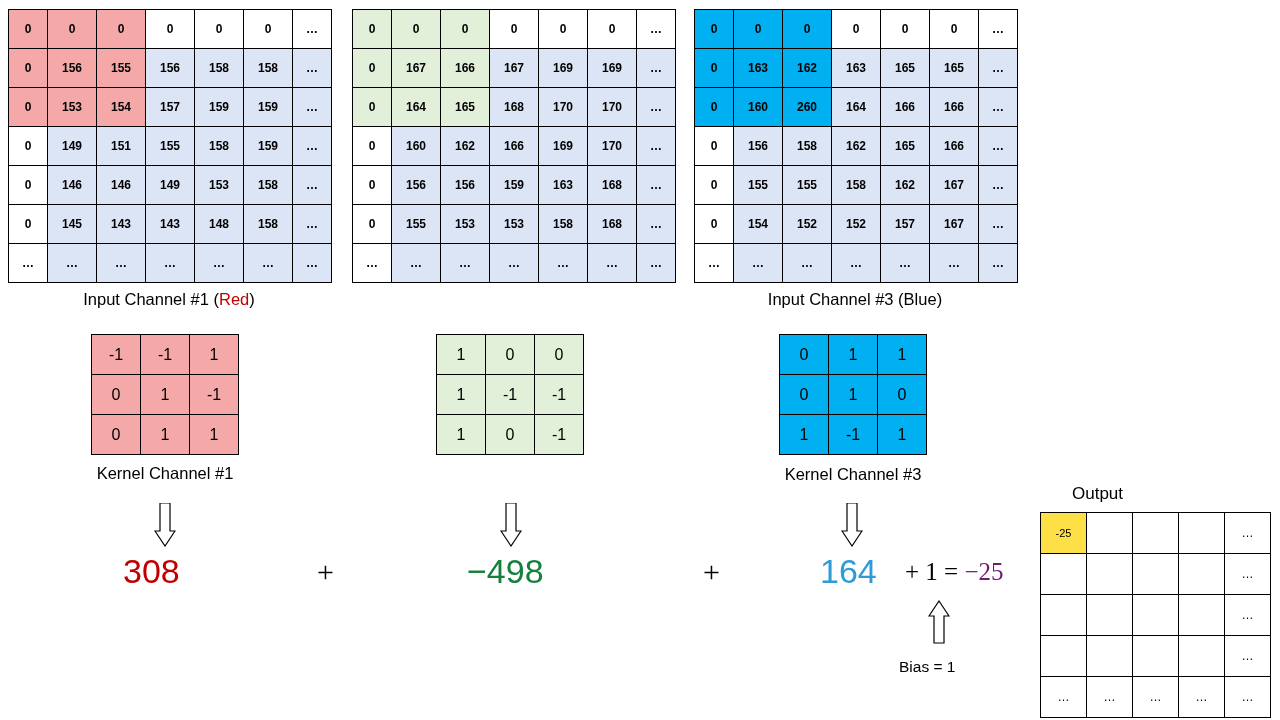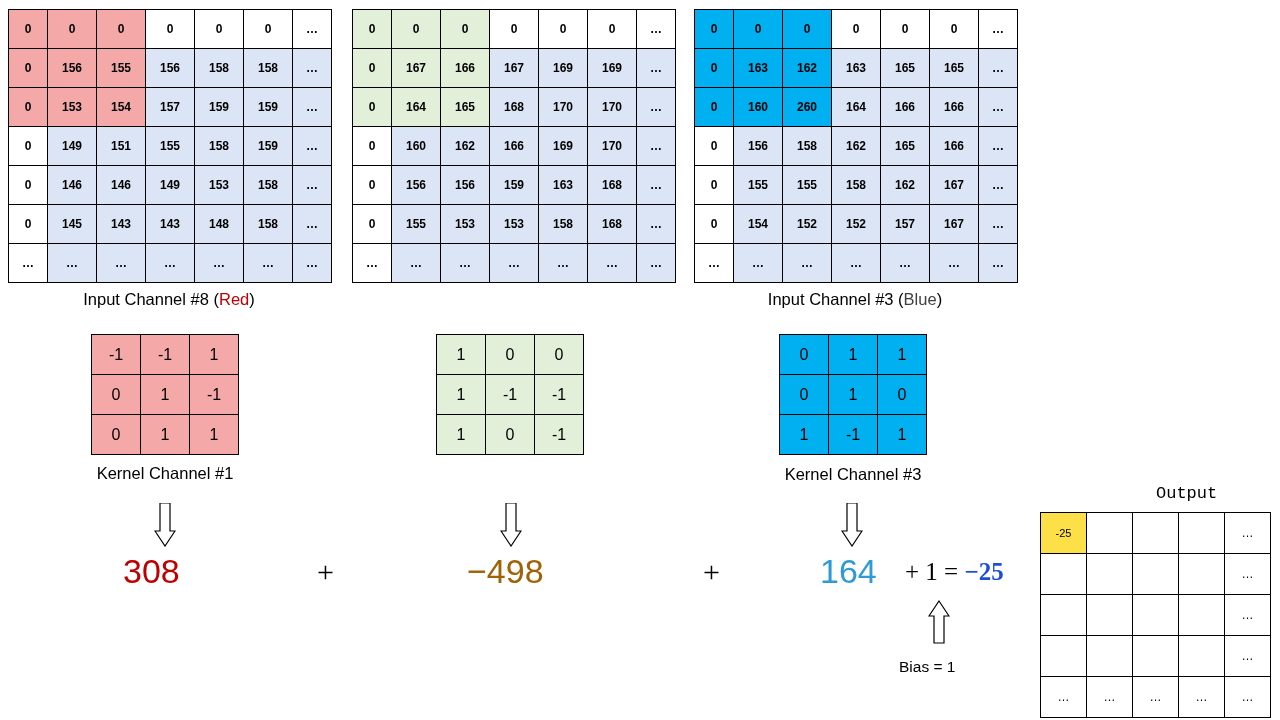--- a/index.html
+++ b/index.html
@@ -49,21 +49,21 @@
   .f-white { background: #ffffff; }
 
   .caption {
     position: absolute;
     font-size: 16.5px;
     text-align: center;
     white-space: nowrap;
   }
   .c-red   { color: #c00000; }
   .c-green { color: #548235; }
-  .c-blue  { color: #404040; }
+  .c-blue  { color: #000000; }
 
   
   .matrix.kern td {
     width: 48px;
     height: 39px;
     font-size: 16px;
     font-weight: normal;
   }
   .matrix.kern.k1 td { background: #f4a9a8; }
   .matrix.kern.k2 td { background: #e2efd9; }
@@ -82,35 +82,35 @@
   }
 
   
   .sum {
     position: absolute;
     font-family: Liberation Sans, sans-serif;
     font-size: 34px;
     white-space: nowrap;
   }
   .sum-red   { color: #c00000; }
-  .sum-green { color: #a16207; }
+  .sum-green { color: #15803d; }
   .sum-blue  { color: #2e9bd6; }
   .plus {
     position: absolute;
     font-family: "Liberation Serif", serif;
     font-size: 30px;
     color: #000;
   }
   .tail {
     position: absolute;
     font-family: "Liberation Serif", serif;
     font-size: 25px;
     white-space: nowrap;
   }
-  .tail .res { color: #1d4ed8; font-weight: bold; }
+  .tail .res { color: #701a75; }
 
   .bias-label {
     position: absolute;
     font-size: 15.5px;
     white-space: nowrap;
   }
 
   
   .out-title {
     position: absolute;
@@ -195,21 +195,21 @@
       <td class="f-lav ell">…</td>
       <td class="f-lav ell">…</td>
       <td class="f-lav ell">…</td>
       <td class="f-lav ell">…</td>
       <td class="f-lav ell">…</td>
       <td class="f-lav ell narrow">…</td>
     </tr>
   </tbody>
     </table>
   <div class="caption" style="left:8px; top:290px; width:322px;">
-    <span>Input Channel #8 (</span><span class="c-red">Red</span><span>)</span>
+    <span>Input Channel #1 (</span><span class="c-red">Red</span><span>)</span>
   </div>
 
   <table class="matrix inp" style="left:352px; top:9px;">
     <tbody>
         <tr>
       <td class="narrow f-green">0</td>
       <td class="f-green">0</td>
       <td class="f-green">0</td>
       <td class="f-white">0</td>
       <td class="f-white">0</td>
@@ -423,21 +423,21 @@
   <div class="sum sum-blue" style="left:820px; top:552px;">164</div>
   <div class="tail" style="left:905px; top:558px;">
     <span>+ 1 = </span><span class="res">−25</span>
   </div>
 
   <svg class="arrow-up" style="left:928px; top:600px;" viewBox="0 0 22 44">
     <polygon points="11,1 21,16 16,16 16,43 6,43 6,16 1,16" fill="#ffffff" stroke="#000000" stroke-width="1.2"></polygon>
   </svg>
   <div class="bias-label" style="left:899px; top:658px;">Bias = 1</div>
 
-  <div class="out-title" style="left:1156px; top:484px;font-family:Liberation Mono, monospace;">Output</div>
+  <div class="out-title" style="left:1072px; top:484px;">Output</div>
   <table class="matrix out" style="left:1040px; top:512px;">
     <tbody>
         <tr>
       <td class="hl">-25</td>
       <td></td>
       <td></td>
       <td></td>
       <td class="ell">…</td>
     </tr>
     <tr>

